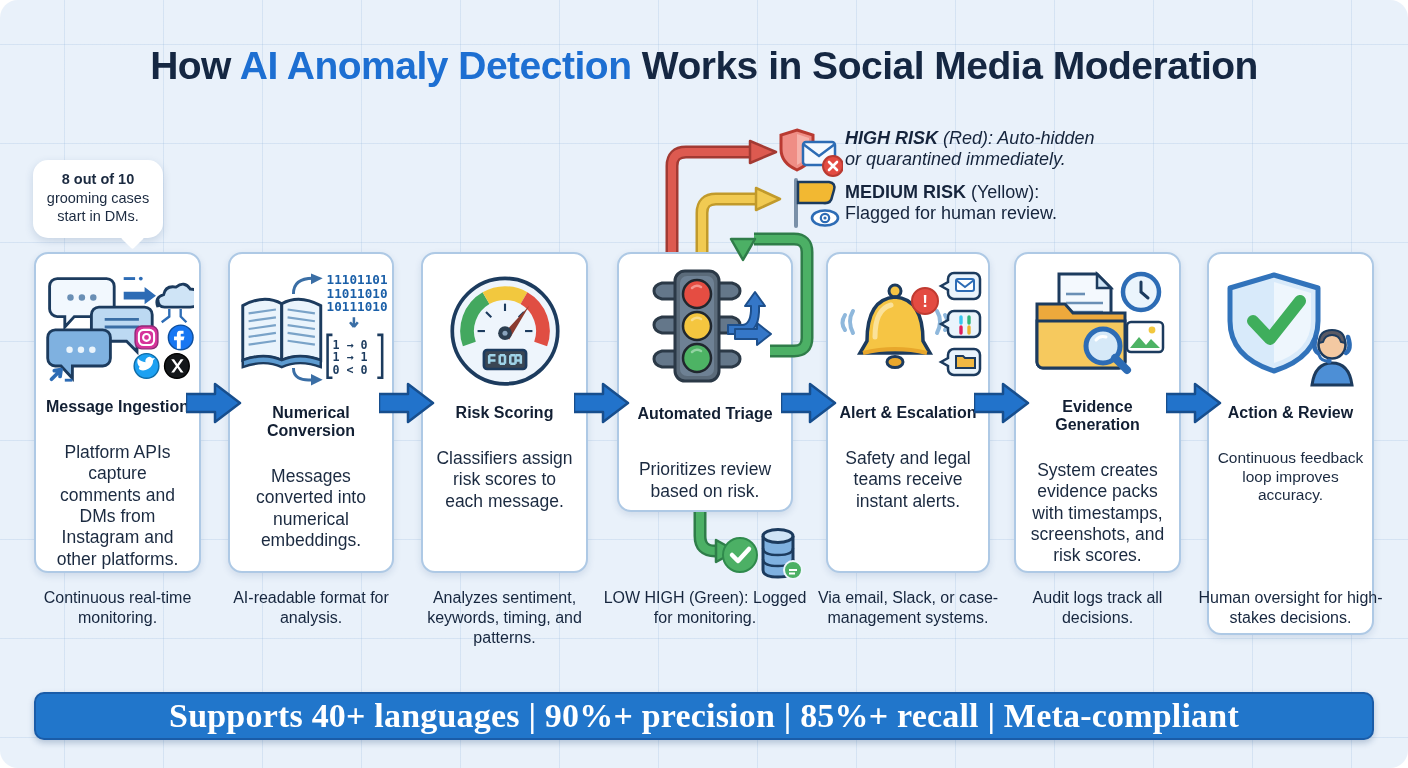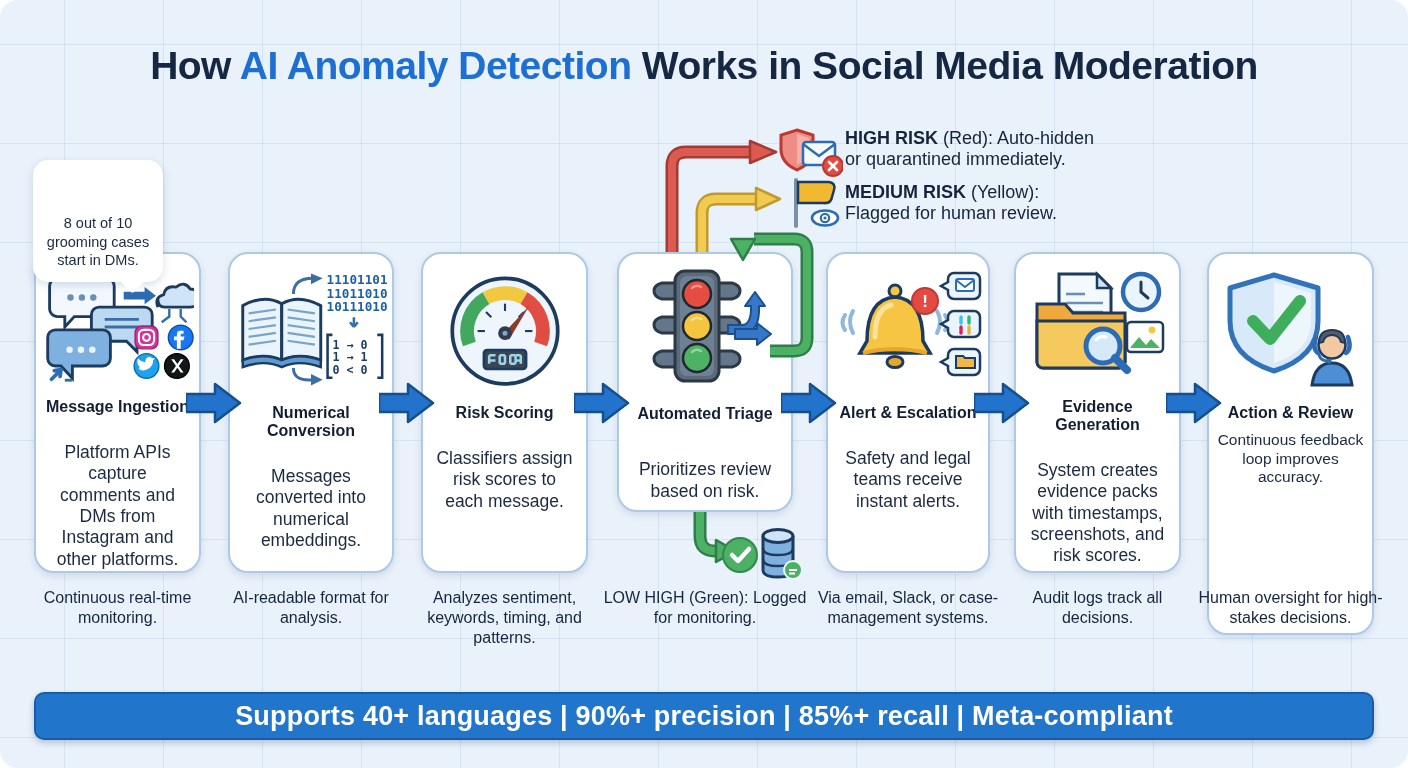--- a/index.html
+++ b/index.html
@@ -24,45 +24,45 @@
   
   .callout{
     left:33px; top:160px; width:130px; background:#fff; border-radius:15px;
     padding:10px 8px 12px; text-align:center; font-size:14.5px; line-height:1.28;
     color:#1b2a40; box-shadow:0 3px 8px rgba(40,80,130,.18); z-index:4;
   }
   .callout:after{
     content:""; position:absolute; right:22px; bottom:-8px; width:17px; height:17px;
     background:#fff; transform:rotate(45deg); border-radius:2px;
   }
-  .callout .b{ font-weight:normal;margin-top:44px; }
+  .callout .b{ font-weight:bold; }
   
   .card{
-    background:#fff; border:2px solid #aec9e5; border-radius:20px;
+    background:#fff; border:2px solid #aec9e5; border-radius:14px;
     box-shadow:0 3px 7px rgba(30,70,120,.13);
     display:flex; flex-direction:column; align-items:center;
     padding:12px 8px 8px; z-index:2; text-align:center;
   }
   .card .icon-wrap{ height:128px; display:flex; align-items:center; justify-content:center; }
   .card h3{ font-size:16px; line-height:1.12; color:#121f33; margin-top:10px; font-weight:bold; }
   .card p{ font-size:17.5px; line-height:1.22; color:#1b2a40; margin-top:26px; padding:0 2px; }
-  .card .subnote{ font-size:15.5px; line-height:1.2; color:#1b2a40; margin-top:9px; }
+  .card .subnote{ font-size:15.5px; line-height:1.2; color:#1b2a40; margin-top:27px; }
   .caption{
     top:588px; text-align:center; font-size:16px; line-height:1.24; color:#16263e; z-index:2;
   }
   
   .legend{ font-size:18px; line-height:1.18; color:#15243c; z-index:3; width:250px; }
   .legend .b{ font-weight:bold; }
   
   #banner{
     left:34px; top:692px; width:1340px; height:48px; background:#2176cb;
     border:2px solid #1a5ca8; border-radius:10px; display:flex; align-items:center;
     justify-content:center; box-shadow:0 3px 6px rgba(20,60,110,.25); z-index:2;
   }
-  #banner span{ color:#fff; font-size:27px; font-weight:bold; letter-spacing:.2px; }
+  #banner span{ color:#fff; font-size:34px; font-weight:bold; letter-spacing:.2px;font-family:Liberation Serif, serif; }
   svg{ display:block; }
   .overlay{ left:0; top:0; width:1408px; height:768px; z-index:3; pointer-events:none; }
   .flow-arrow{ z-index:3; }
 </style>
 </head>
 <body>
 
 <div id="canvas">
 
   <div id="main-title" class="abs">
@@ -94,21 +94,21 @@
   </svg>
 
   <svg class="abs" style="left:777px; top:126px; z-index:3;" width="66" height="54" viewBox="0 0 66 54">
     <path d="M20 4 L36 9 V23 Q36 37 20 44 Q4 37 4 23 V9 Z" fill="#ef8d85" stroke="#b93a31" stroke-width="3"></path>
     <path d="M20 8 L32 12 V23 Q32 33 20 39 Z" fill="#f6b0a9"></path>
     <rect x="26" y="16" width="32" height="23" rx="3" fill="#f4f9ff" stroke="#2d6cb5" stroke-width="2.5"></rect>
     <path d="M26 18 L42 30 L58 18" fill="none" stroke="#2d6cb5" stroke-width="2.5"></path>
     <circle cx="56" cy="40" r="10" fill="#e34b42" stroke="#b93a31" stroke-width="2"></circle>
     <path d="M52 36 l8 8 M60 36 l-8 8" stroke="#fff" stroke-width="2.6" stroke-linecap="round"></path>
   </svg>
-  <div class="abs legend" style="left:845px; top:128px;">
+  <div class="abs legend" style="left:845px; top:128px;font-style:italic;">
     <span class="b">HIGH RISK</span><span> (Red): Auto-hidden or quarantined immediately.</span>
   </div>
 
   <svg class="abs" style="left:787px; top:176px; z-index:3;" width="58" height="54" viewBox="0 0 58 54">
     <line x1="9" y1="4" x2="9" y2="50" stroke="#7a90a8" stroke-width="4" stroke-linecap="round"></line>
     <path d="M11 6 H42 Q49 7 47 14 L45 21 Q44 28 36 27 H11 Z" fill="#f2b832" stroke="#1c3b5e" stroke-width="2.5"></path>
     <ellipse cx="38" cy="42" rx="13" ry="7.5" fill="#fff" stroke="#2d6cb5" stroke-width="2.6"></ellipse>
     <circle cx="38" cy="42" r="4.2" fill="none" stroke="#2d6cb5" stroke-width="2.2"></circle>
     <circle cx="38" cy="42" r="1.6" fill="#2d6cb5"></circle>
   </svg>

